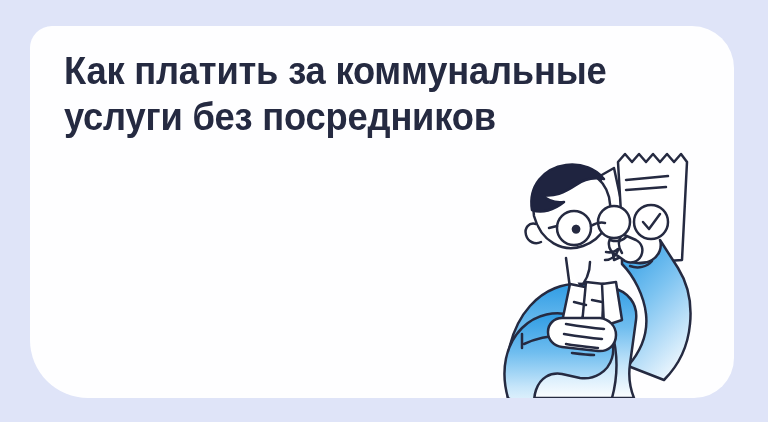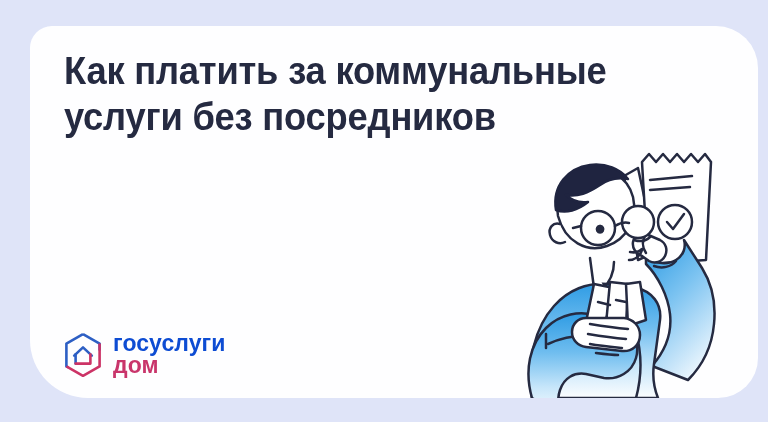--- a/index.html
+++ b/index.html
@@ -85,41 +85,25 @@
     width: 250px;
     height: 266px;
   }
   #illustration svg { display: block; width: 100%; height: 100%; }
 </style>
 </head>
 <body>
 
 <div id="stage" style="background: rgb(223, 228, 248);">
 
-  <div id="card" style="background: rgb(254, 254, 255); padding-left: 24px;">
+  <div id="card" style="background: rgb(254, 254, 255);">
 
     <h1 id="headline" style="color: rgb(37, 42, 65);">Как платить за коммунальные
 услуги без посредников</h1>
 
-    <div id="logo">
-      <svg id="logo-mark" viewBox="0 0 42 46" aria-hidden="true">
-
-        <path d="M21 2.2 L37.6 11.6 L37.6 34.4 L21 43.8 L4.4 34.4 L4.4 11.6 Z" fill="none" stroke="#2d5fc4" stroke-width="2.6" stroke-linejoin="round" stroke-dasharray="26 200" stroke-dashoffset="0"></path>
-        <path d="M21 2.2 L4.4 11.6 L4.4 34.4 L21 43.8 L37.6 34.4 L37.6 11.6 Z" fill="none" stroke="#2d5fc4" stroke-width="2.6" stroke-linejoin="round" stroke-dasharray="44 200"></path>
-        <path d="M37.6 11.6 L37.6 34.4 L21 43.8 L4.4 34.4" fill="none" stroke="#cc3366" stroke-width="2.6" stroke-linejoin="round"></path>
-
-        <path d="M12.2 23.6 L21 15.4 L29.8 23.6" fill="none" stroke="#2d5fc4" stroke-width="2.6" stroke-linecap="round" stroke-linejoin="round"></path>
-        <path d="M13.6 22.4 L13.6 31.6" fill="none" stroke="#2d5fc4" stroke-width="2.6" stroke-linecap="round"></path>
-        <path d="M28.4 22.4 L28.4 31.6 L13.6 31.6" fill="none" stroke="#cc3366" stroke-width="2.6" stroke-linecap="round" stroke-linejoin="round"></path>
-      </svg>
-      <div id="logo-words">
-        <span class="logo-word primary">госуслуги</span>
-        <span class="logo-word secondary">дом</span>
-      </div>
-    </div>
 
     <div id="illustration">
       <svg viewBox="0 0 250 266" aria-hidden="true">
         <defs>
           <linearGradient id="shirtGrad" x1="0" y1="0" x2="0" y2="1">
             <stop offset="0%" stop-color="#2f9ce4"></stop>
             <stop offset="38%" stop-color="#6fbdef"></stop>
             <stop offset="72%" stop-color="#c7e6fa"></stop>
             <stop offset="100%" stop-color="#fbfdff"></stop>
           </linearGradient>

